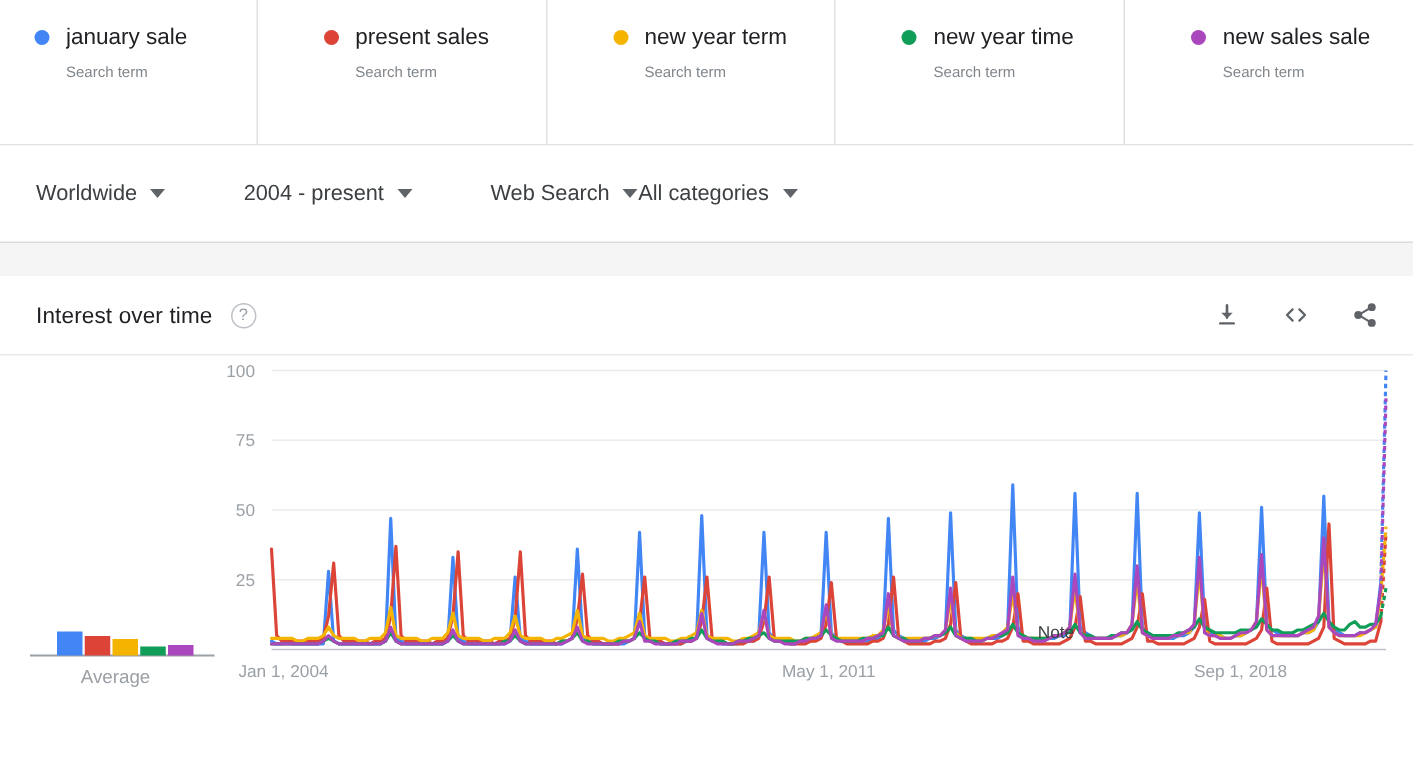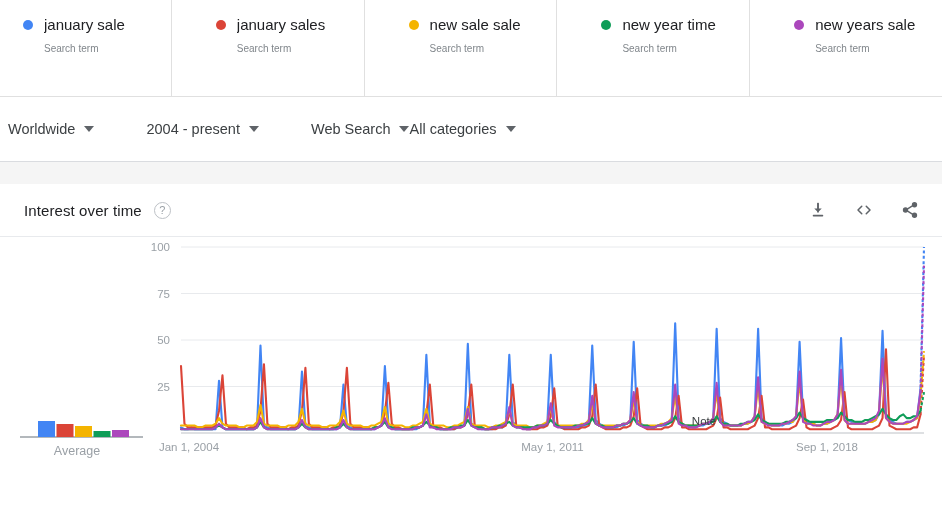--- a/index.html
+++ b/index.html
@@ -54,21 +54,21 @@
     line-height: 16px;
   }
 
   
   .filter-bar {
     display: flex;
     align-items: center;
     height: 65px;
     background: #fff;
     border-bottom: 1px solid #dadce0;
-    padding-left: 8px;
+    padding-left: 24px;
   }
   .filter {
     display: flex;
     align-items: center;
     gap: 9px;
     cursor: pointer;
     height: 100%;
   }
   .filter-label {
     font-size: 14.5px;
@@ -154,45 +154,45 @@
     <div class="term-head">
       <span class="term-dot" style="background:#4285F4"></span>
       <span class="term-name">january sale</span>
     </div>
     <div class="term-sub">Search term</div>
   </div>
 
   <div class="term-card">
     <div class="term-head">
       <span class="term-dot" style="background:#DB4437"></span>
-      <span class="term-name">january sales</span>
+      <span class="term-name">present sales</span>
     </div>
     <div class="term-sub">Search term</div>
   </div>
 
   <div class="term-card">
     <div class="term-head">
       <span class="term-dot" style="background:#F4B400"></span>
-      <span class="term-name">new sale sale</span>
+      <span class="term-name">new year term</span>
     </div>
     <div class="term-sub">Search term</div>
   </div>
 
   <div class="term-card">
     <div class="term-head">
       <span class="term-dot" style="background:#0F9D58"></span>
       <span class="term-name">new year time</span>
     </div>
     <div class="term-sub">Search term</div>
   </div>
 
   <div class="term-card">
     <div class="term-head">
       <span class="term-dot" style="background:#AB47BC"></span>
-      <span class="term-name">new years sale</span>
+      <span class="term-name">new sales sale</span>
     </div>
     <div class="term-sub">Search term</div>
   </div>
 
 </div>
 
 <div class="filter-bar">
   <div class="filter f1">
     <span class="filter-label">Worldwide</span>
     <span class="caret"></span>

